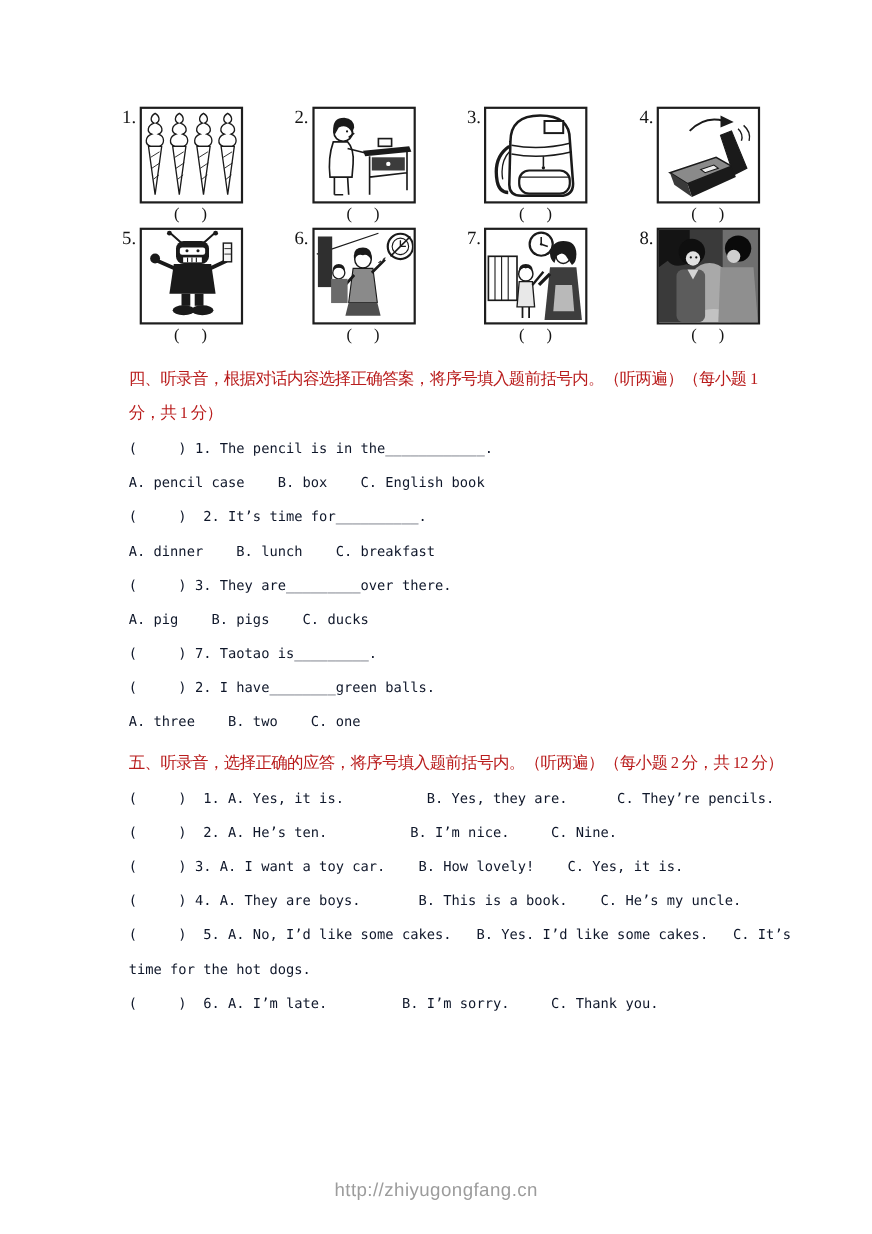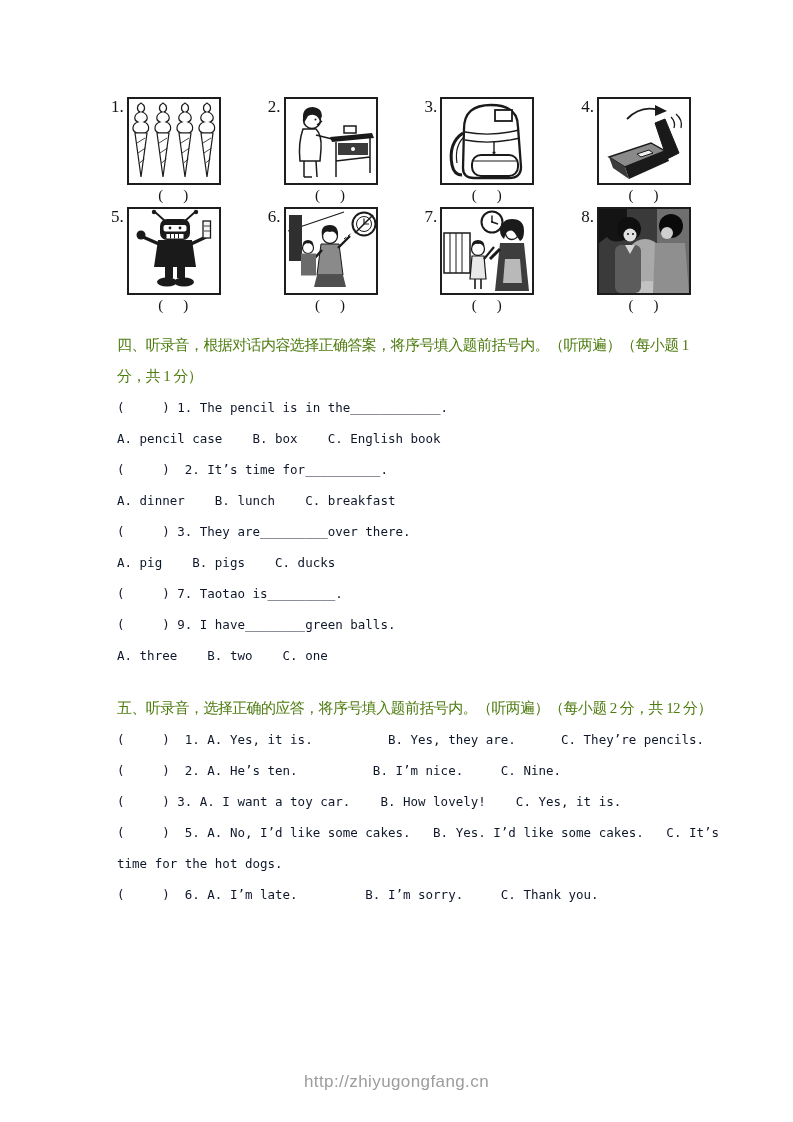--- a/index.html
+++ b/index.html
@@ -12,23 +12,23 @@
   .prow{display:flex;justify-content:space-between;}
   .prow + .prow{margin-top:1px;}
   .pcell{display:flex;align-items:flex-start;}
   .pnum{font-family:"Liberation Serif",serif;font-size:17px;color:#151515;margin-right:3px;padding-top:1px;line-height:1.1;}
   .pcol{display:flex;flex-direction:column;align-items:center;}
   .pbox{width:90px;height:84px;border:2px solid #1d1d1d;background:#fff;overflow:hidden;}
   .pbox svg{display:block;}
   .pans{font-family:"Liberation Serif",serif;font-size:15px;line-height:21px;white-space:pre;color:#151515;letter-spacing:1px;}
   
   .textcol{position:absolute;left:117px;top:330px;width:590px;}
-  .cn{font-family:"Liberation Serif",serif;font-size:15px;letter-spacing:-0.6px;line-height:31px;white-space:nowrap;color:#4d7c0f;}
+  .cn{font-family:"Liberation Serif",serif;font-size:15px;letter-spacing:-0.6px;line-height:31px;white-space:nowrap;color:#b91c1c;}
   .en{font-family:"DejaVu Sans Mono","Liberation Mono",monospace;font-size:12.5px;line-height:31px;white-space:pre;color:#0f172a;}
-  .s5t{margin-top:22px;}
+  .s5t{margin-top:8px;}
   
   .footer{
     position:absolute;left:0;top:1072px;width:100%;text-align:center;
     font-family:Liberation Sans, sans-serif;font-size:17px;color:#9c9c9c;letter-spacing:0.4px;
   }
   .ink{stroke:#1a1a1a;}
 </style>
 </head>
 <body>
 
@@ -259,25 +259,26 @@
   <div class="cn">四、听录音，根据对话内容选择正确答案，将序号填入题前括号内。（听两遍）（每小题 1</div>
   <div class="cn">分，共 1 分）</div>
 
   <div class="en">(     ) 1. The pencil is in the____________.</div>
   <div class="en">A. pencil case    B. box    C. English book</div>
   <div class="en">(     )  2. It’s time for__________.</div>
   <div class="en">A. dinner    B. lunch    C. breakfast</div>
   <div class="en">(     ) 3. They are_________over there.</div>
   <div class="en">A. pig    B. pigs    C. ducks</div>
   <div class="en">(     ) 7. Taotao is_________.</div>
-  <div class="en">(     ) 9. I have________green balls.</div>
+  <div class="en">(     ) 2. I have________green balls.</div>
   <div class="en">A. three    B. two    C. one</div>
 
   <div class="cn s5t">五、听录音，选择正确的应答，将序号填入题前括号内。（听两遍）（每小题 2 分，共 12 分）</div>
   <div class="en">(     )  1. A. Yes, it is.          B. Yes, they are.      C. They’re pencils.</div>
   <div class="en">(     )  2. A. He’s ten.          B. I’m nice.     C. Nine.</div>
   <div class="en">(     ) 3. A. I want a toy car.    B. How lovely!    C. Yes, it is.</div>
+  <div class="en">(     ) 4. A. They are boys.       B. This is a book.    C. He’s my uncle.</div>
   <div class="en">(     )  5. A. No, I’d like some cakes.   B. Yes. I’d like some cakes.   C. It’s</div>
   <div class="en">time for the hot dogs.</div>
   <div class="en">(     )  6. A. I’m late.         B. I’m sorry.     C. Thank you.</div>
 </div>
 
 <div class="footer">http://zhiyugongfang.cn</div>
 
 </body></html>

